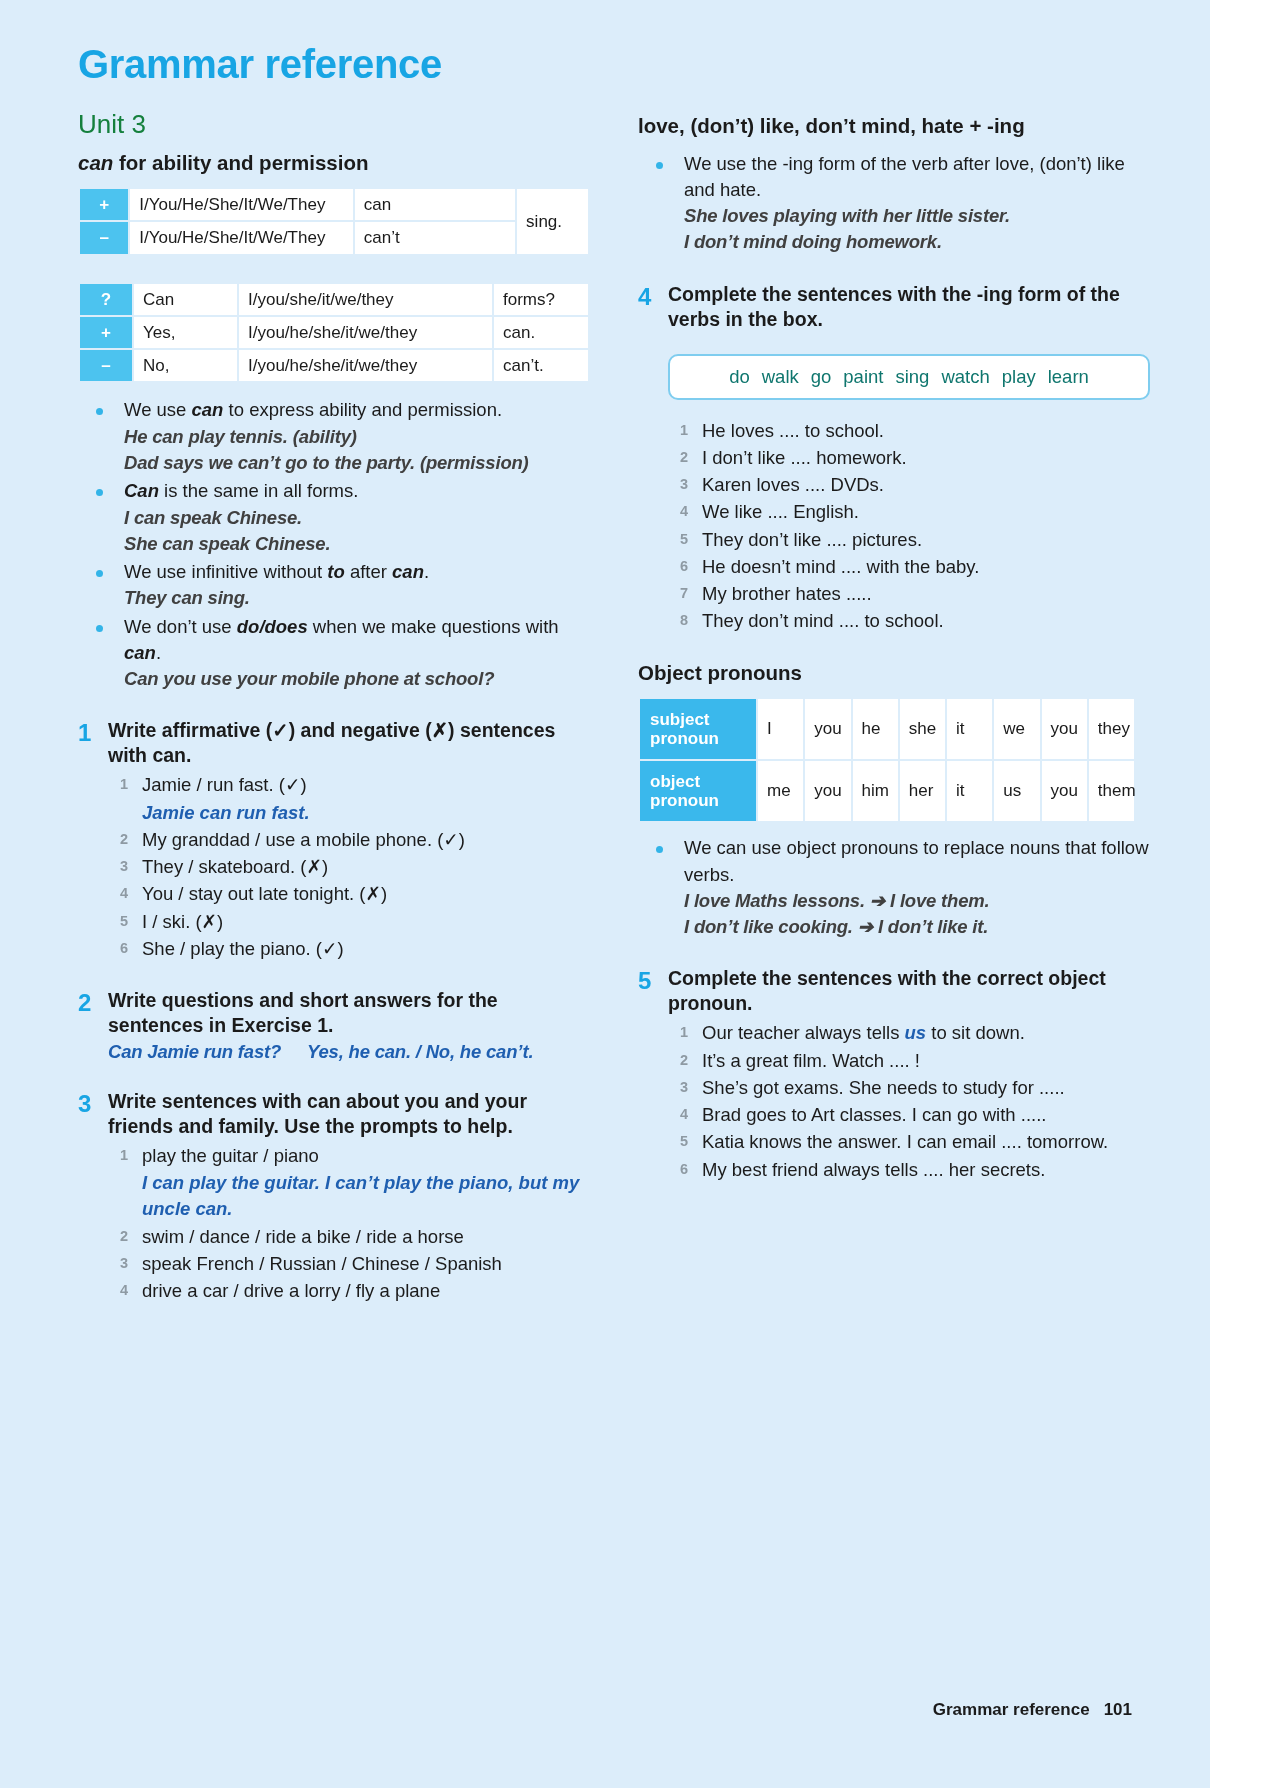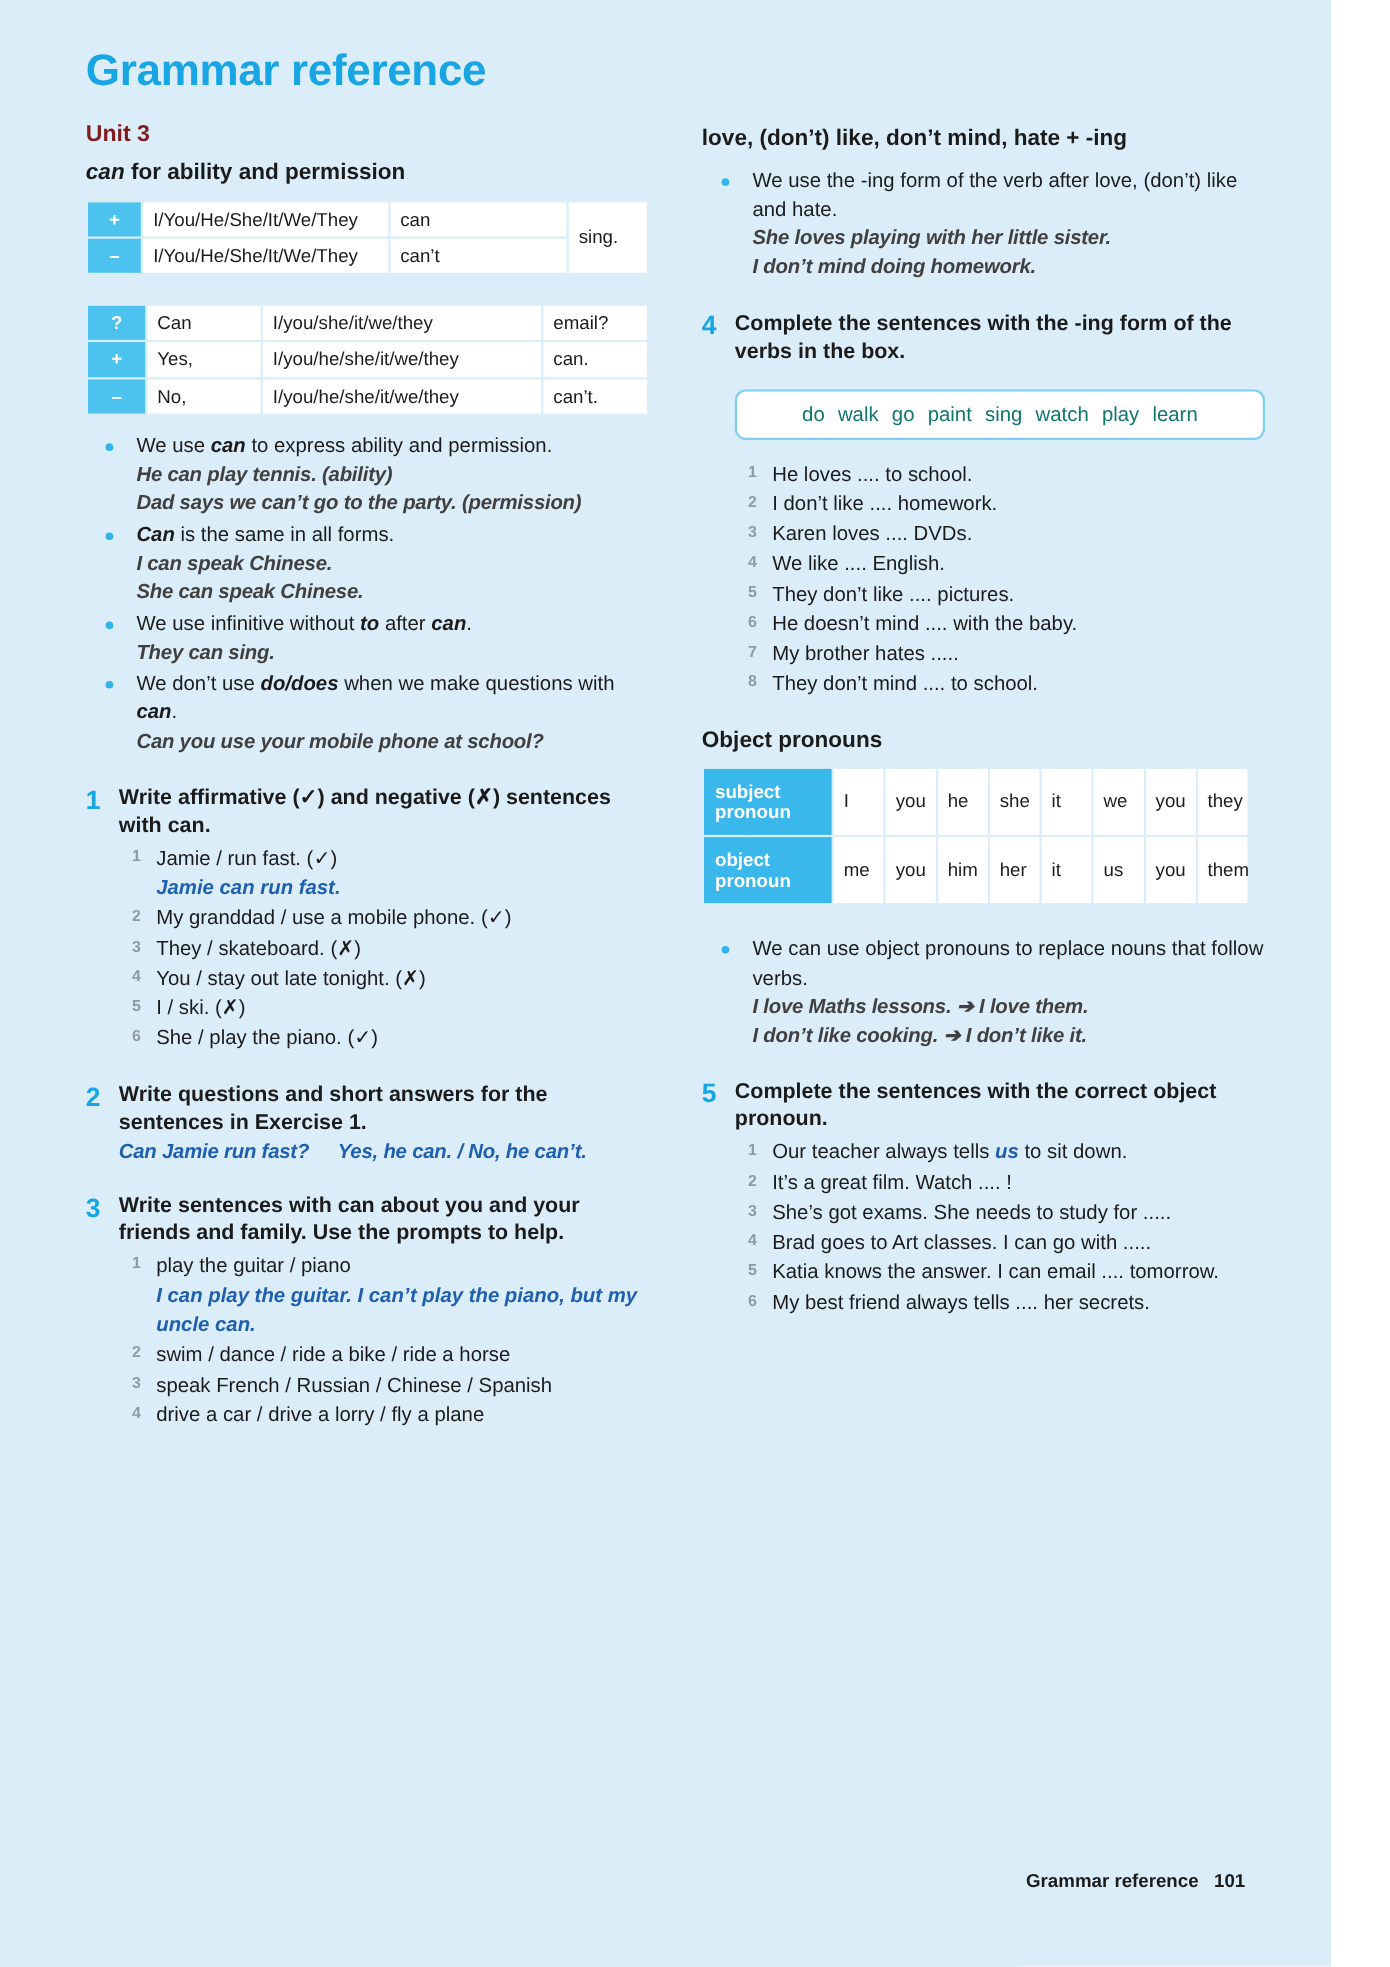--- a/index.html
+++ b/index.html
@@ -28,23 +28,23 @@
   
   .page-title {
     color: #18a5e4;
     font-size: 40px;
     font-weight: bold;
     letter-spacing: -0.3px;
     margin: 0 0 26px 0;
     line-height: 1.0;
   }
   .unit-title {
-    color: #7f1d1d;
-    font-size: 21px;
-    font-weight: bold;
+    color: #15803d;
+    font-size: 26px;
+    font-weight: normal;
     margin: 0 0 12px 0;
     line-height: 1.1;
   }
   .section-title {
     color: #1b1b1b;
     font-size: 20.5px;
     font-weight: bold;
     margin: 0 0 12px 0;
     line-height: 1.2;
   }
@@ -280,21 +280,21 @@
           </table>
 
         <div style="height:16px"></div>
 
         <table class="gt tbl2">
           <tbody>
               <tr>
             <td class="sym">?</td>
             <td class="c1">Can</td>
             <td>I/you/she/it/we/they</td>
-            <td class="c3">email?</td>
+            <td class="c3">forms?</td>
           </tr>
           <tr>
             <td class="sym">+</td>
             <td class="c1">Yes,</td>
             <td>I/you/he/she/it/we/they</td>
             <td class="c3">can.</td>
           </tr>
           <tr>
             <td class="sym">–</td>
             <td class="c1">No,</td>
@@ -446,21 +446,21 @@
             <td>him</td>
             <td>her</td>
             <td>it</td>
             <td>us</td>
             <td>you</td>
             <td>them</td>
           </tr>
         </tbody>
           </table>
 
-        <ul class="bullets" style="margin-top:26px;">
+        <ul class="bullets" style="margin-top:12px;">
           <li>
             <span>We can use object pronouns to replace nouns that follow verbs.</span>
             <span class="ex">I love Maths lessons. ➔ I love them.</span>
             <span class="ex">I don’t like cooking. ➔ I don’t like it.</span>
           </li>
         </ul>
 
         <div class="exercise">
           <div class="ex-head">
             <div class="ex-num">5</div>

